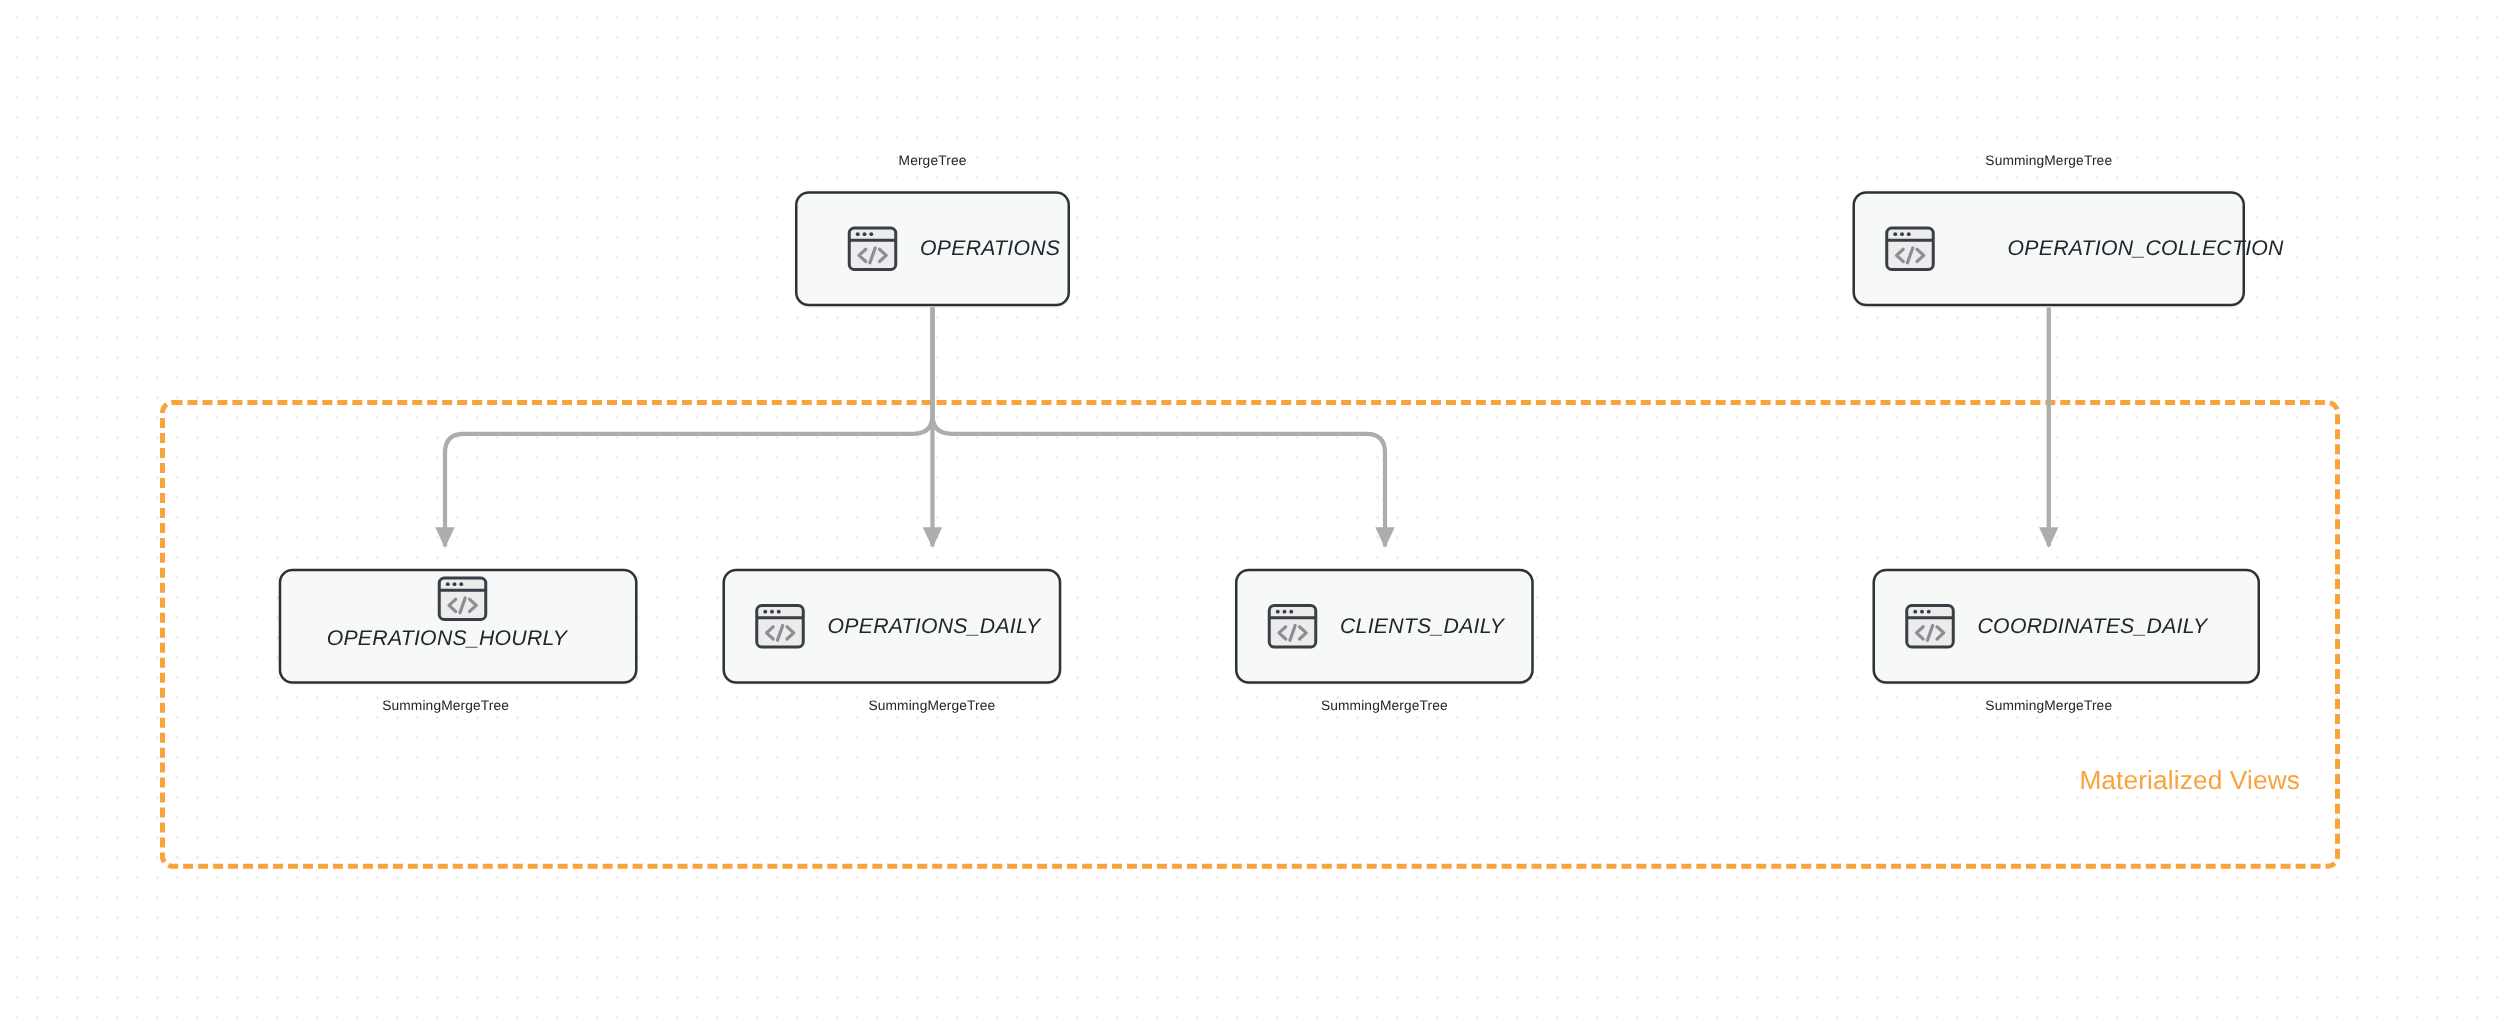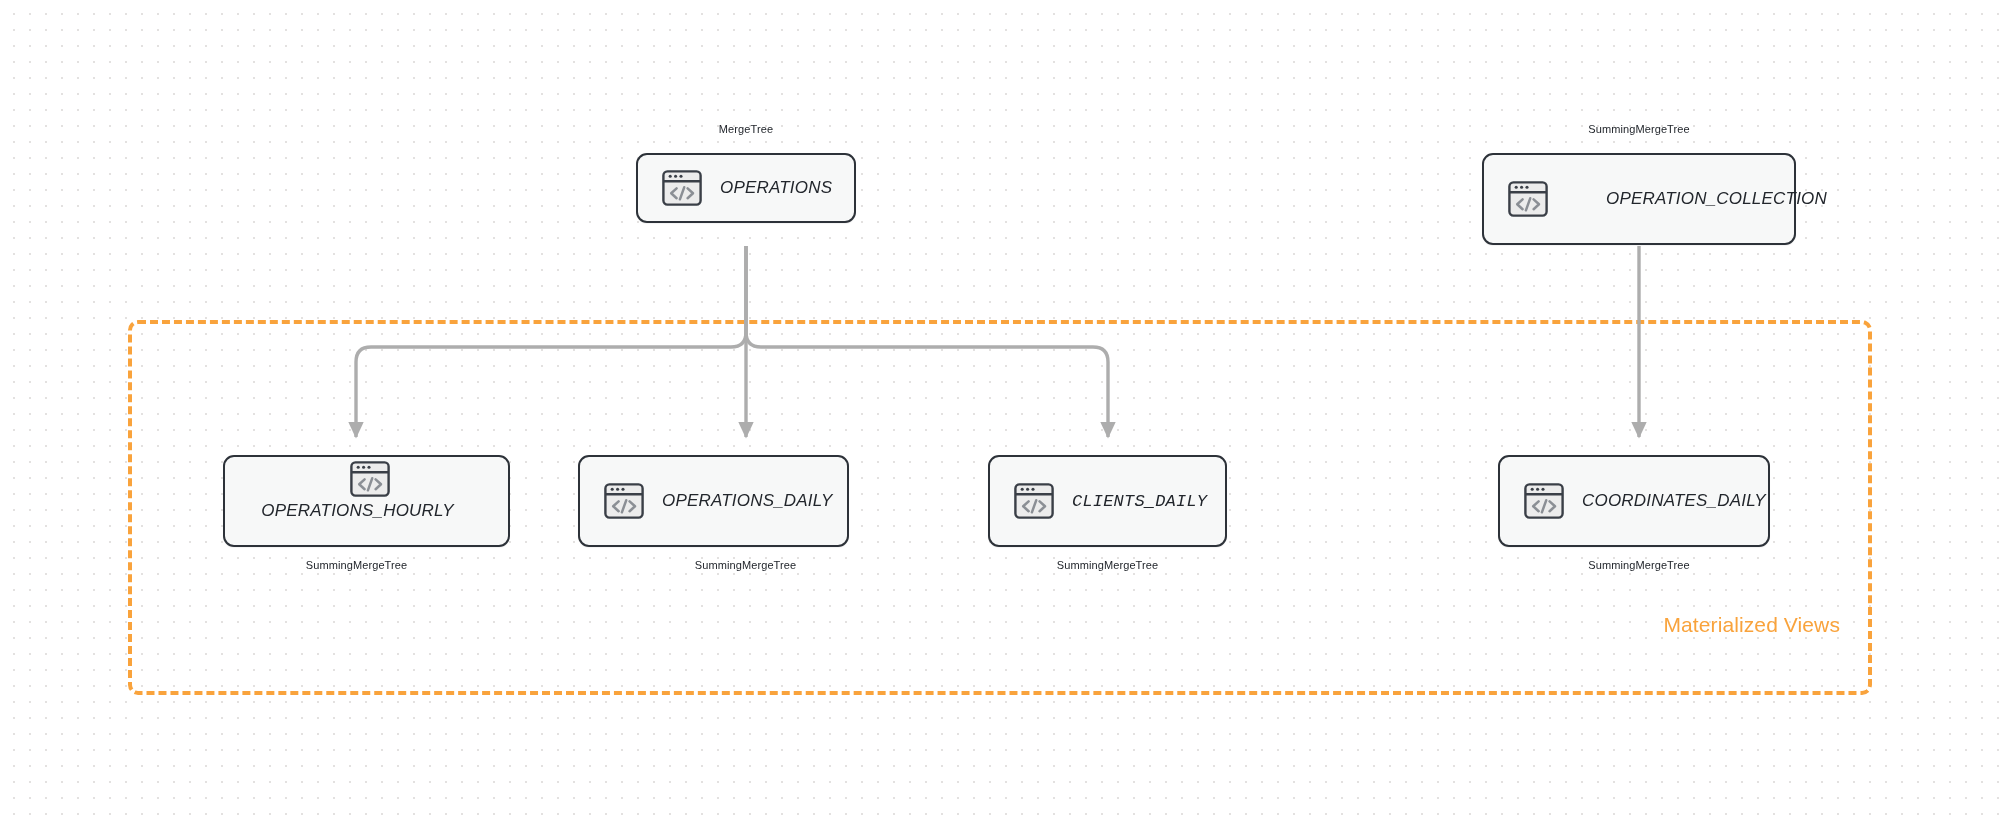--- a/index.html
+++ b/index.html
@@ -92,21 +92,21 @@
 
       <path d="M 746,246 L 746,332 Q 746,347 731,347 L 371,347 Q 356,347 356,362 L 356,437" marker-end="url(#arrow)"></path>
       <path d="M 746,246 L 746,437" marker-end="url(#arrow)"></path>
       <path d="M 746,246 L 746,332 Q 746,347 761,347 L 1093,347 Q 1108,347 1108,362 L 1108,437" marker-end="url(#arrow)"></path>
 
       <path d="M 1639,246 L 1639,437" marker-end="url(#arrow)"></path>
     </g>
   </svg>
 
   <div id="node-layer">
-      <div class="node" style="left: 636px; top: 153px; width: 220px; height: 70px; border-color: rgb(45, 50, 57); background: rgb(247, 248, 248);">
+      <div class="node" style="left: 636px; top: 153px; width: 220px; height: 92px; border-color: rgb(45, 50, 57); background: rgb(247, 248, 248); padding-left: 16px;">
         <svg class="node-icon" viewBox="0 0 44 44" xmlns="http://www.w3.org/2000/svg">
           <rect x="3.4" y="5.4" width="37.2" height="33.2" rx="4" ry="4" fill="#ececec" stroke="#3a3f47" stroke-width="2.4"></rect>
           <path d="M 3.4 15.2 L 40.6 15.2" stroke="#3a3f47" stroke-width="2.4"></path>
           <circle cx="10.2" cy="10.3" r="1.55" fill="#3a3f47"></circle>
           <circle cx="15.6" cy="10.3" r="1.55" fill="#3a3f47"></circle>
           <circle cx="21.0" cy="10.3" r="1.55" fill="#3a3f47"></circle>
           <g fill="none" stroke="#8b8f95" stroke-width="2.5" stroke-linecap="round" stroke-linejoin="round">
             <path d="M 16.6 22.4 L 11.2 27.3 L 16.6 32.2"></path>
             <path d="M 27.6 22.4 L 33.0 27.3 L 27.6 32.2"></path>
             <path d="M 24.2 21.3 L 19.9 33.3"></path>
@@ -169,24 +169,24 @@
           <path d="M 3.4 15.2 L 40.6 15.2" stroke="#3a3f47" stroke-width="2.4"></path>
           <circle cx="10.2" cy="10.3" r="1.55" fill="#3a3f47"></circle>
           <circle cx="15.6" cy="10.3" r="1.55" fill="#3a3f47"></circle>
           <circle cx="21.0" cy="10.3" r="1.55" fill="#3a3f47"></circle>
           <g fill="none" stroke="#8b8f95" stroke-width="2.5" stroke-linecap="round" stroke-linejoin="round">
             <path d="M 16.6 22.4 L 11.2 27.3 L 16.6 32.2"></path>
             <path d="M 27.6 22.4 L 33.0 27.3 L 27.6 32.2"></path>
             <path d="M 24.2 21.3 L 19.9 33.3"></path>
           </g>
         </svg>
-        <span class="node-title" style="color: rgb(34, 38, 44); font-family: Liberation Mono, monospace;">CLIENTS_DAILY</span>
+        <span class="node-title" style="color: rgb(34, 38, 44);">CLIENTS_DAILY</span>
       </div>
       <div class="engine-label" style="color: rgb(34, 38, 44); left: 1107.5px; transform: translateX(-50%); top: 559px;">SummingMergeTree</div>
-      <div class="node" style="left: 1498px; top: 455px; width: 272px; height: 92px; border-color: rgb(45, 50, 57); background: rgb(247, 248, 248);">
+      <div class="node" style="left: 1498px; top: 455px; width: 310px; height: 92px; border-color: rgb(45, 50, 57); background: rgb(247, 248, 248);">
         <svg class="node-icon" viewBox="0 0 44 44" xmlns="http://www.w3.org/2000/svg">
           <rect x="3.4" y="5.4" width="37.2" height="33.2" rx="4" ry="4" fill="#ececec" stroke="#3a3f47" stroke-width="2.4"></rect>
           <path d="M 3.4 15.2 L 40.6 15.2" stroke="#3a3f47" stroke-width="2.4"></path>
           <circle cx="10.2" cy="10.3" r="1.55" fill="#3a3f47"></circle>
           <circle cx="15.6" cy="10.3" r="1.55" fill="#3a3f47"></circle>
           <circle cx="21.0" cy="10.3" r="1.55" fill="#3a3f47"></circle>
           <g fill="none" stroke="#8b8f95" stroke-width="2.5" stroke-linecap="round" stroke-linejoin="round">
             <path d="M 16.6 22.4 L 11.2 27.3 L 16.6 32.2"></path>
             <path d="M 27.6 22.4 L 33.0 27.3 L 27.6 32.2"></path>
             <path d="M 24.2 21.3 L 19.9 33.3"></path>

